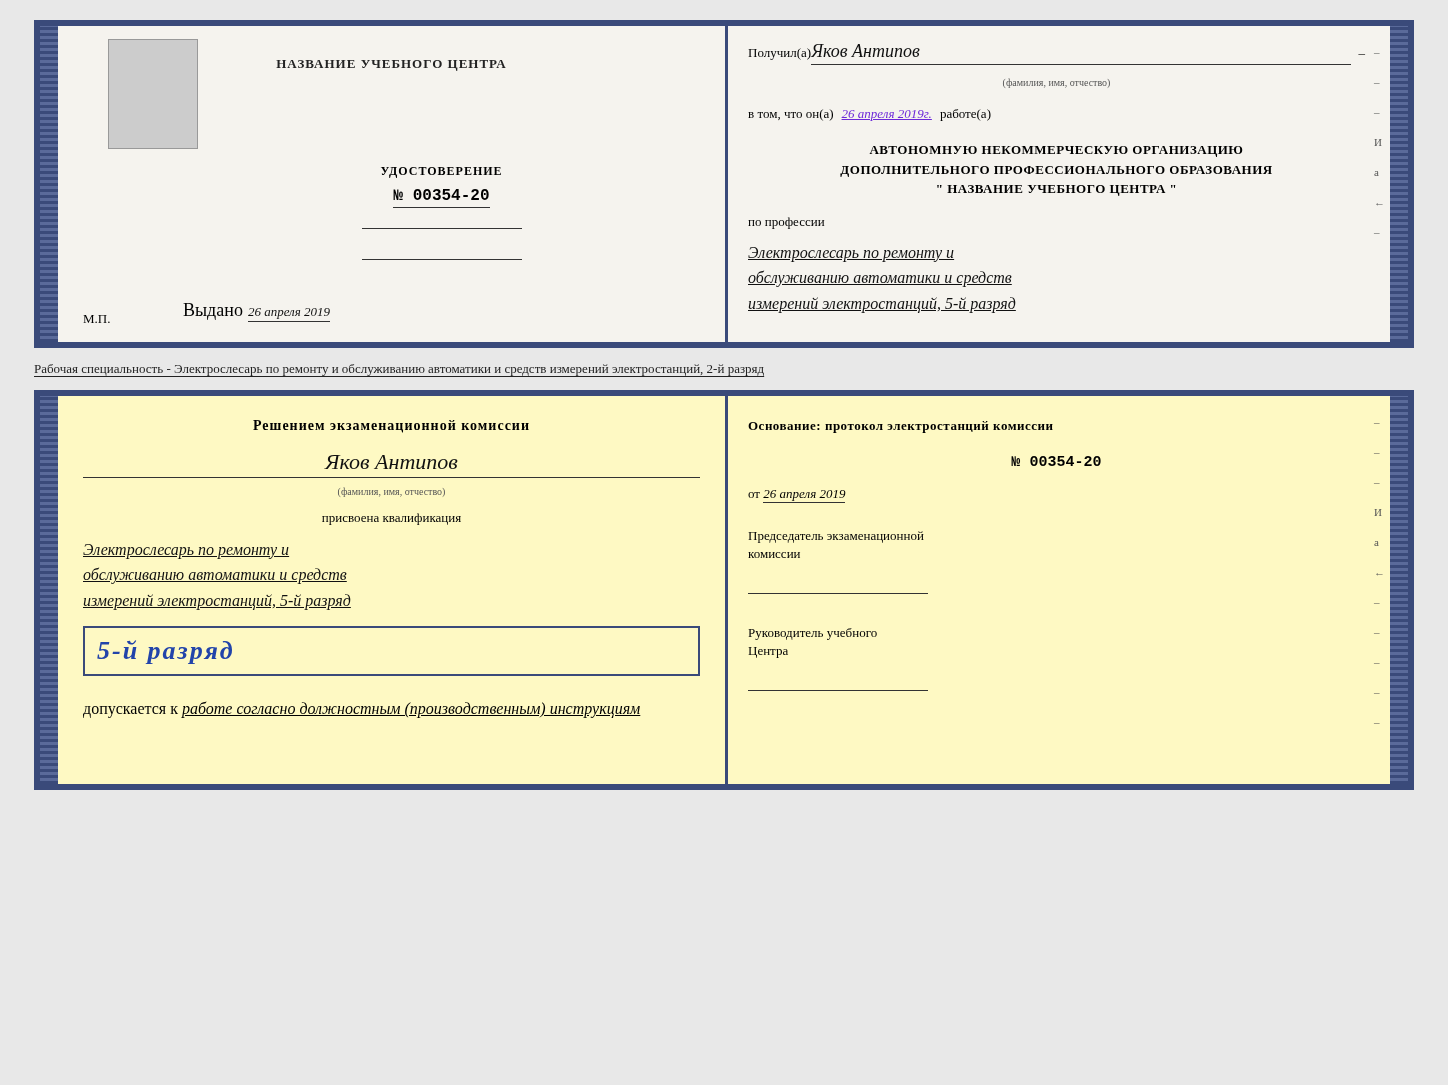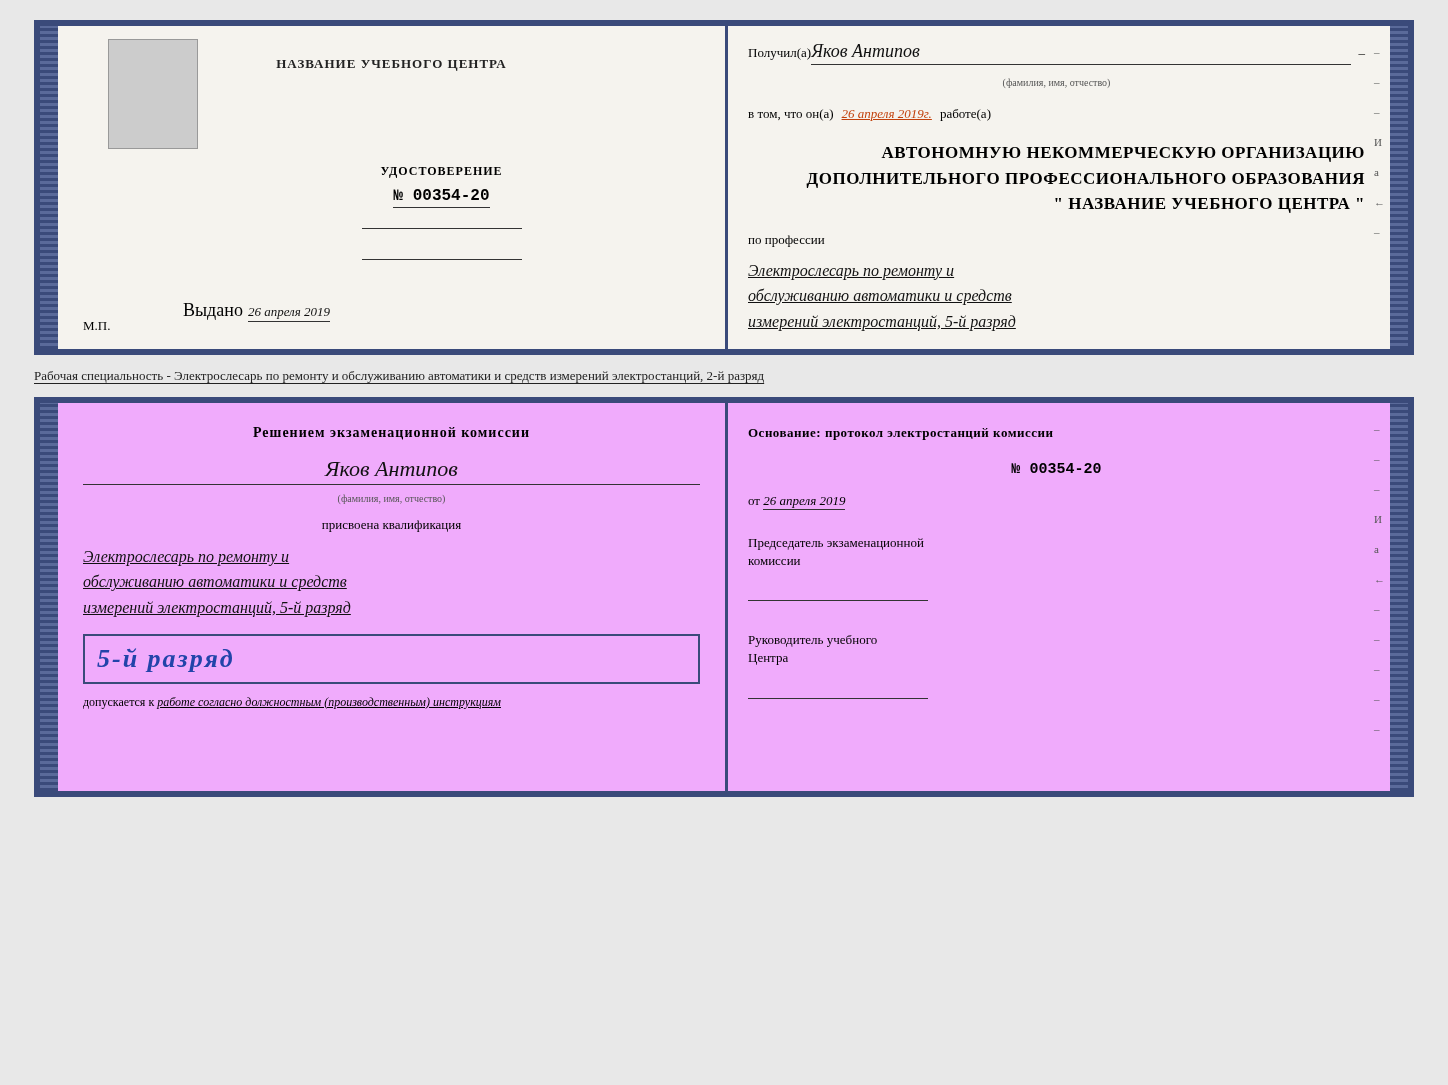--- a/index.html
+++ b/index.html
@@ -183,28 +183,28 @@
       font-size: 13px;
       display: flex;
       align-items: baseline;
       gap: 8px;
     }
 
     .handwritten-date {
       font-family: 'Comic Sans MS', cursive;
       font-size: 13px;
       font-style: italic;
-      color: #c2410c;
+      color: #6d28d9;
       text-decoration: underline;
     }
 
     .org-block {
-      font-size: 17px;
-      font-weight: bold;
-      text-align: right;
+      font-size: 13px;
+      font-weight: bold;
+      text-align: center;
       letter-spacing: 0.5px;
       line-height: 1.5;
       text-transform: uppercase;
     }
 
     .profession-label {
       font-size: 13px;
       margin-top: 5px;
     }
 
@@ -225,21 +225,21 @@
       text-decoration: underline;
       text-underline-offset: 3px;
       width: 100%;
     }
 
     
     .bottom-document {
       display: flex;
       width: 100%;
       border: 6px solid #3a4a7a;
-      background: #f0abfc;
+      background: #fef9c3;
       min-height: 400px;
     }
 
     .bottom-left-page {
       flex: 1;
       border-right: 3px solid #3a4a7a;
       padding: 20px 25px;
       display: flex;
       flex-direction: column;
       gap: 8px;
@@ -306,22 +306,22 @@
     .rank-text {
       font-size: 26px;
       font-weight: bold;
       color: #2244aa;
       font-style: italic;
       font-family: 'Comic Sans MS', cursive;
       letter-spacing: 2px;
     }
 
     .допускается-line {
-      font-size: 12px;
-      margin-top: 3px;
+      font-size: 16px;
+      margin-top: 16px;
     }
 
     .italic-underline {
       font-style: italic;
       text-decoration: underline;
     }
 
     .basis-block {
       font-size: 13px;
       font-weight: bold;

